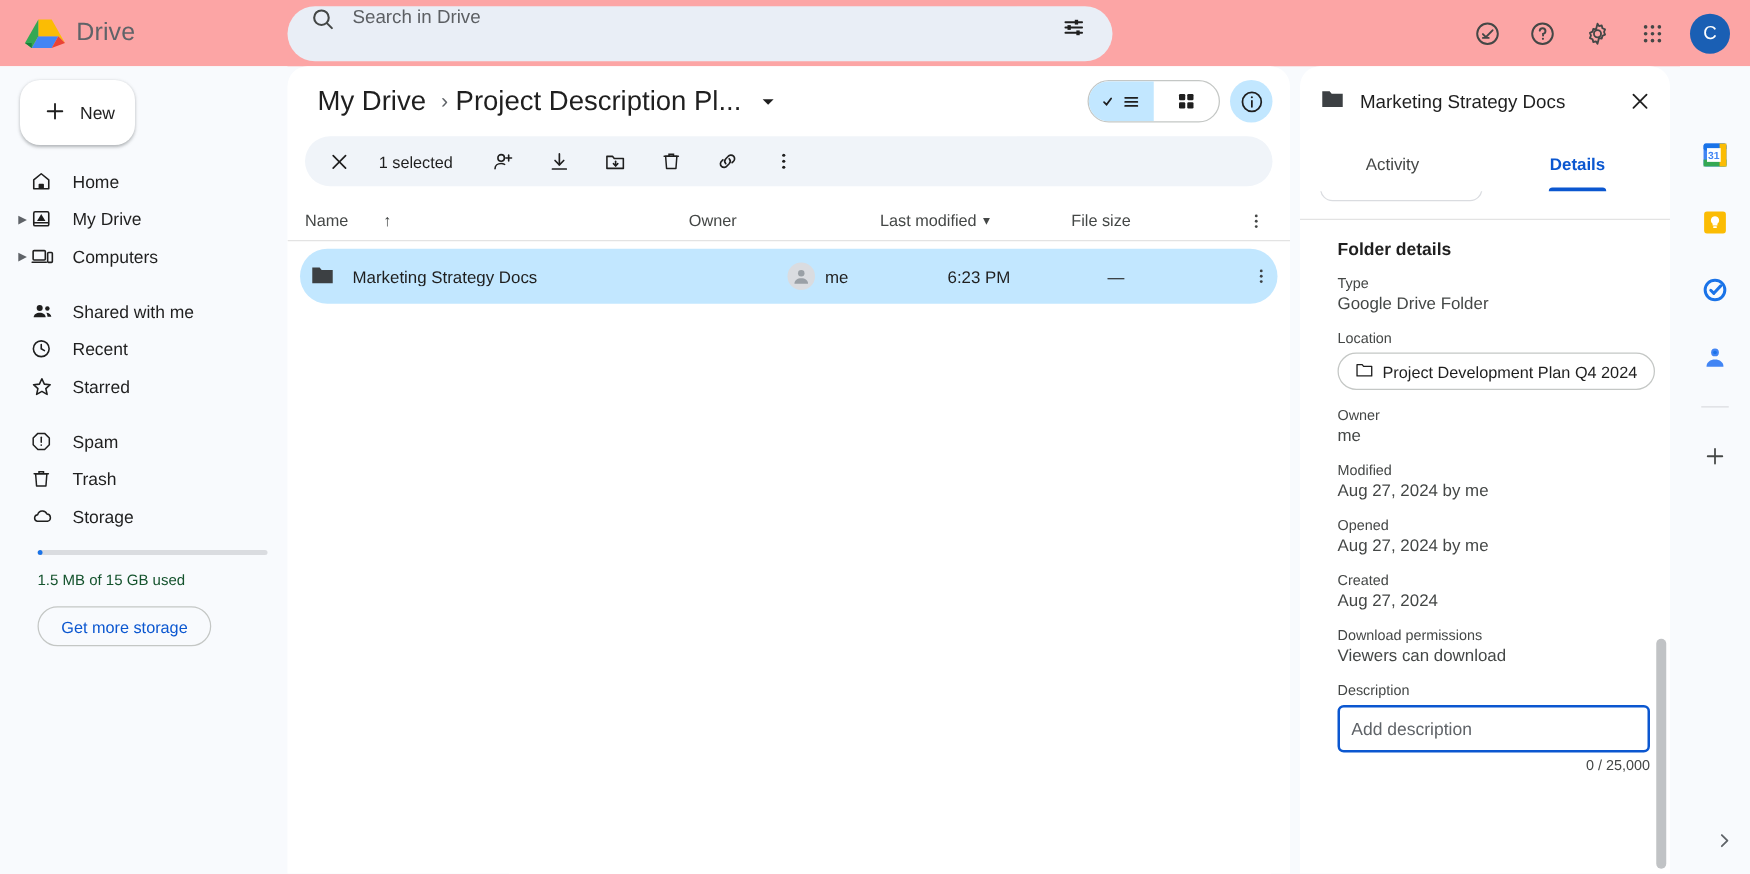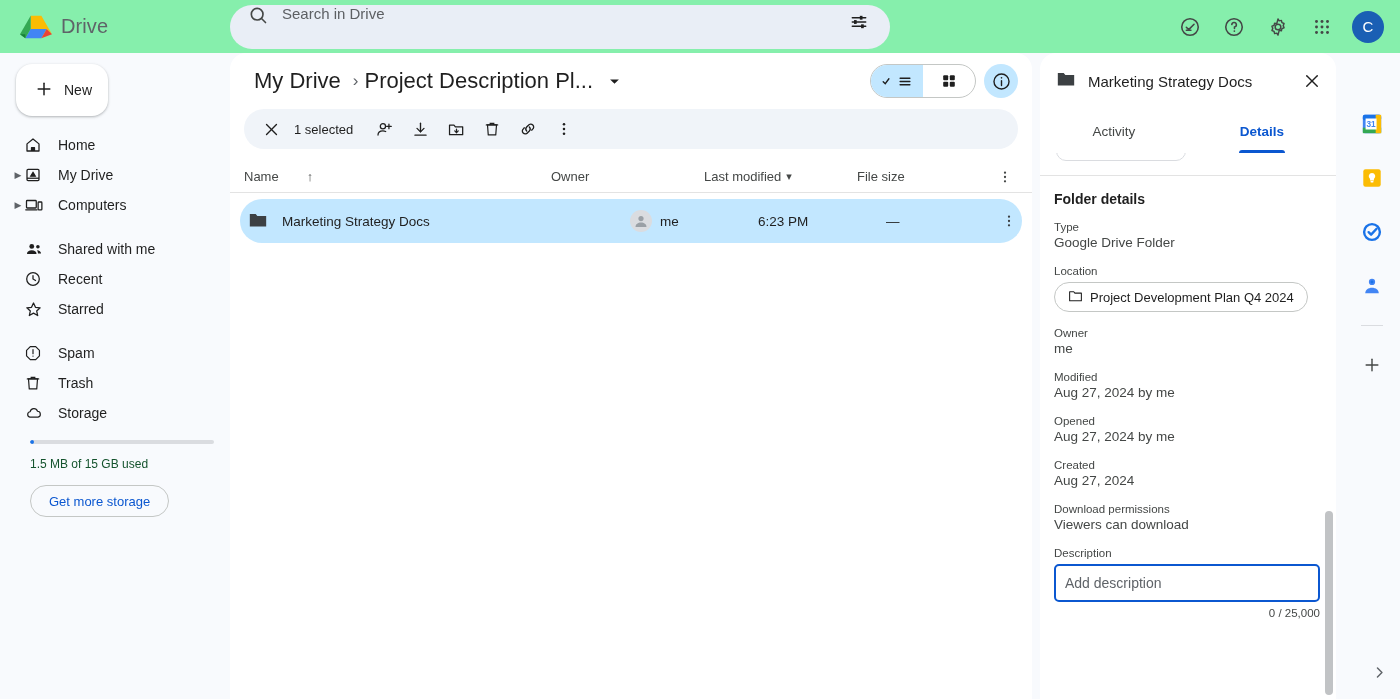--- a/index.html
+++ b/index.html
@@ -10,21 +10,21 @@
     overflow: hidden;
     color: #1f1f1f;
     -webkit-font-smoothing: antialiased;
   }
   .app { position: relative; width: 1400px; height: 699px; display: flex; flex-direction: column; }
 
   
   .topbar {
     height: 53px; flex: 0 0 53px;
     display: flex; align-items: center;
-    background: #86efac;
+    background: #fca5a5;
   }
   .brand { width: 230px; display: flex; align-items: center; gap: 9px; padding-left: 20px; }
   .brand-logo { width: 32px; height: 28px; }
   .brand-name { font-size: 20px; color: #5f6368; letter-spacing: .1px; }
 
   .searchwrap { width: 660px; position: relative; }
   .searchbox {
     height: 44px; background: #e9eef6; border-radius: 22px;
     display: flex; align-items: flex-start; padding: 0 14px 0 18px;
   }
@@ -95,21 +95,21 @@
   .crumb-caret { margin-left: 8px; width: 26px; height: 26px; display:flex; align-items:center; justify-content:center; border-radius: 50%; cursor: pointer; color:#1f1f1f; font-size: 10px;}
   .crumbrow-right { margin-left: auto; display: flex; align-items: center; gap: 8px; }
   .viewtoggle { display: flex; border: 1px solid #c4c7c5; border-radius: 18px; overflow: hidden; height: 34px; }
   .viewtoggle > div { width: 52px; display: flex; align-items: center; justify-content: center; cursor: pointer; gap: 3px; }
   .viewtoggle > div.active { background: #c2e7ff; }
   .info-btn { width: 34px; height: 34px; border-radius: 50%; display:flex; align-items:center; justify-content:center; cursor:pointer; }
   .info-btn.active { background: #c2e7ff; }
 
   .seltoolbar {
     margin: 0 14px 0 14px; height: 40px; background: #f0f4f9; border-radius: 20px;
-    display: flex; align-items: center; padding: 0 6px 0 10px; gap: 2px;
+    display: flex; align-items: center; padding: 0 6px 0 10px; gap: 11px;
   }
   .sel-iconbtn { width: 34px; height: 34px; border-radius: 50%; display:flex; align-items:center; justify-content:center; cursor:pointer;}
   .sel-count { font-size: 13px; color: #1f1f1f; margin: 0 12px 0 4px; white-space: nowrap; }
 
   .table { margin-top: 12px; }
   .thead {
     display: flex; align-items: center; height: 32px;
     padding: 0 14px 0 0; font-size: 13px; color: #444746;
     border-bottom: 1px solid #e3e3e3;
     gap: 25px;
@@ -144,21 +144,21 @@
   .det-head { height: 56px; display: flex; align-items: center; padding: 0 8px 0 16px; gap: 12px; }
   .det-title { font-size: 15px; color: #1f1f1f; flex: 1; overflow: hidden; text-overflow: ellipsis; white-space: nowrap; }
   .det-close { width: 32px; height: 32px; border-radius: 50%; display:flex;align-items:center;justify-content:center; cursor:pointer;}
   .det-tabs { display: flex; height: 44px; position: relative; }
   .det-tab { flex: 1; display: flex; align-items: center; justify-content: center; font-size: 13.5px; color: #444746; cursor: pointer; position: relative; }
   .det-tab.active { color: #0b57d0; font-weight: 600; }
   .det-tab.active::after { content: ""; position: absolute; bottom: 0; left: 50%; transform: translateX(-50%); width: 46px; height: 3px; background: #0b57d0; border-radius: 3px 3px 0 0; }
   .det-scrollclip { flex: 1; position: relative; overflow: hidden; }
   .det-ghost { position: absolute; top: -52px; left: 16px; width: 130px; height: 60px; border: 1px solid #dadce0; border-radius: 10px; background: #fff; }
   .det-divider { position: absolute; top: 22px; left: 0; right: 0; height: 1px; background: #e3e3e3; }
-  .det-content { position: absolute; top: 38px; left: 0; right: 0; padding: 0 16px 0 14px; }
+  .det-content { position: absolute; top: 38px; left: 16px; right: 0; padding: 0 16px 0 14px; }
   .det-section-title { font-size: 14px; font-weight: 600; color: #1f1f1f; margin-bottom: 14px; }
   .det-field { margin-bottom: 15px; }
   .det-label { font-size: 11.5px; color: #444746; margin-bottom: 2px; }
   .det-value { font-size: 13.5px; color: #444746; }
   .loc-chip {
     display: inline-flex; align-items: center; gap: 7px;
     border: 1px solid #c4c7c5; border-radius: 17px; height: 30px;
     padding: 0 13px; font-size: 13px; color: #1f1f1f; cursor: pointer;
     margin-top: 3px; white-space: nowrap;
   }

